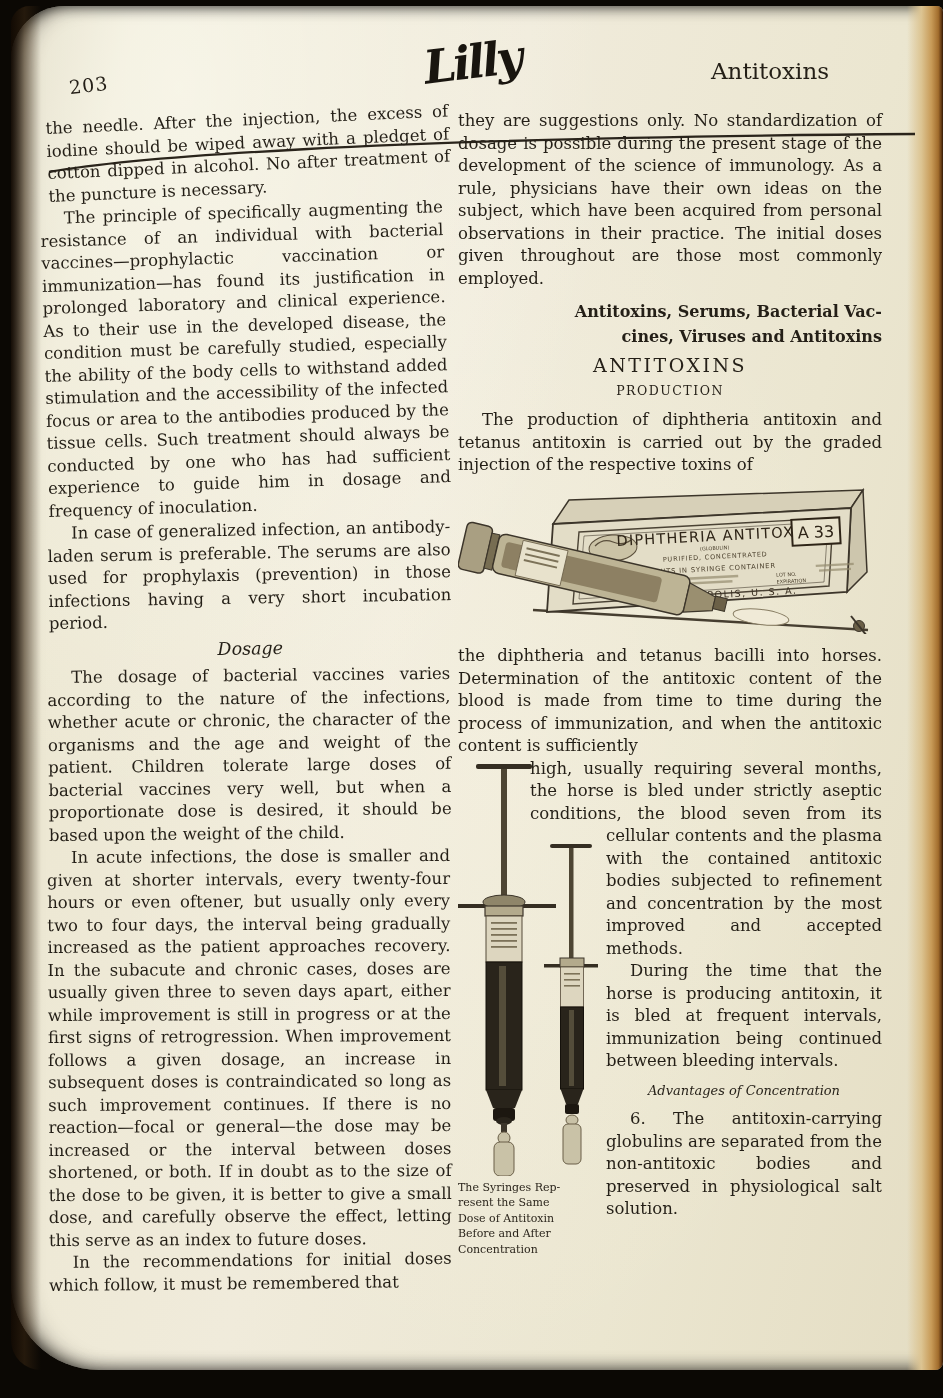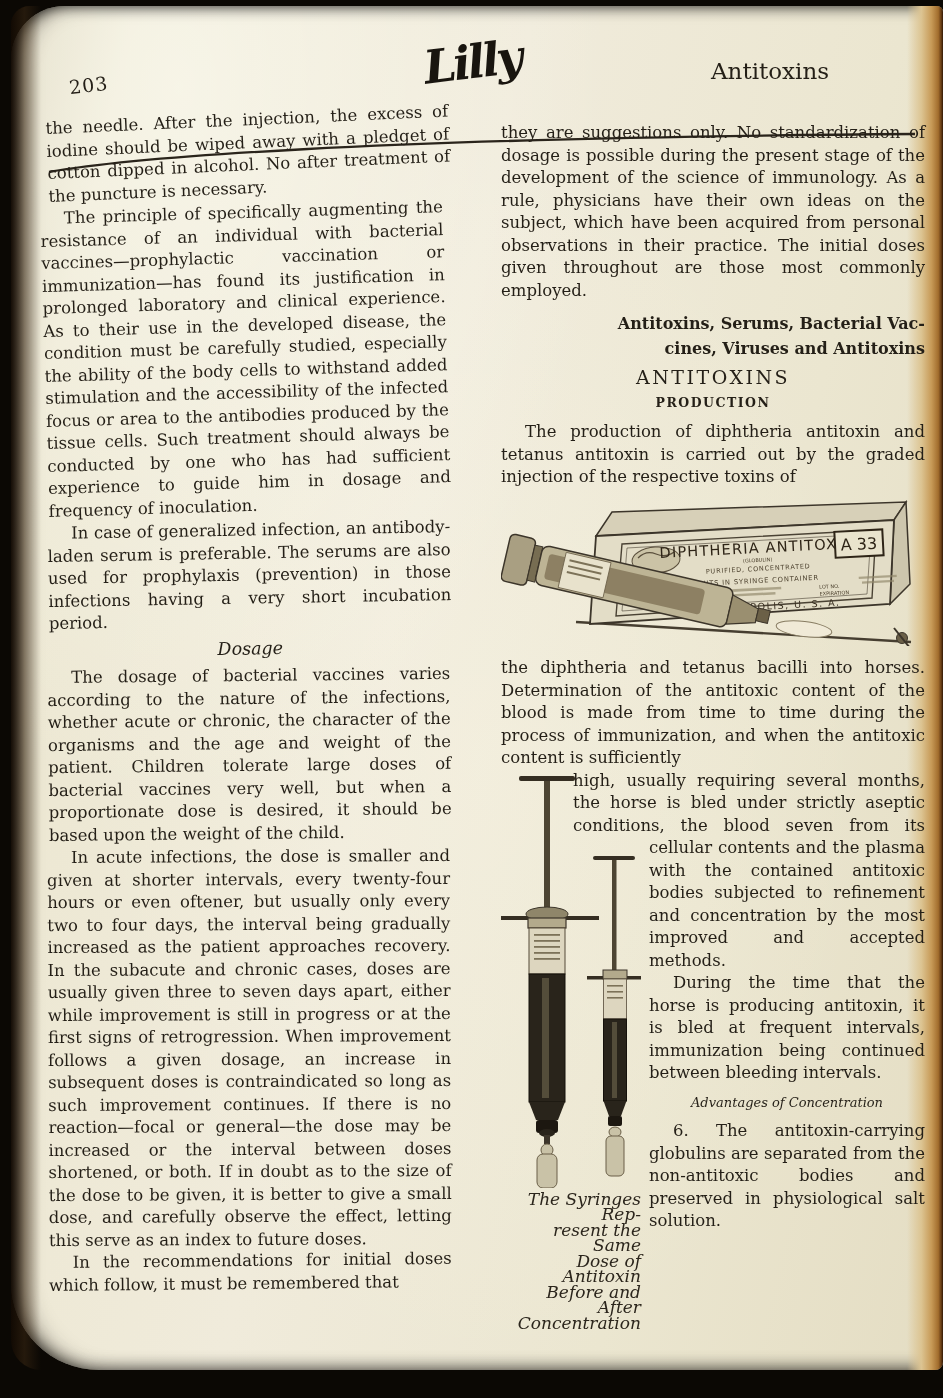--- a/index.html
+++ b/index.html
@@ -36,46 +36,46 @@
     transform:rotate(-7deg);
   }
   .running-title{
     position:absolute;left:700px;top:52px;font-size:23px;
   }
   .logo-wrap{position:absolute;left:372px;top:24px;width:180px;height:68px;}
   .rule-wrap{position:absolute;left:28px;top:116px;width:880px;height:60px;}
 
   .col{position:absolute;font-size:16.5px;line-height:22.5px;color:#241f17;}
   .col-left{left:38px;top:112px;width:403px;}
-  .col-right{left:447px;top:116px;width:424px;margin-left:43px;}
+  .col-right{left:447px;top:104px;width:424px;}
   .col p{margin:0;text-align:justify;}
   .ind{text-indent:24px;}
   .rot1{transform:rotate(-2.5deg);transform-origin:0 100%;}
   .rot2{transform:rotate(-1.7deg);transform-origin:0 100%;}
   .rot3{transform:rotate(-1.0deg);transform-origin:0 100%;}
   .rot4{transform:rotate(-0.6deg);transform-origin:0 100%;}
   .rot5{transform:rotate(-0.3deg);transform-origin:0 100%;}
 
   .h-italic{font-style:italic;text-align:center;font-size:17.5px;margin:5px 0 4px;}
   .h-bold{
     font-weight:bold;text-align:right;font-size:16px;line-height:25px;margin:9px 0 3px;
   }
   .h-caps{text-align:center;font-size:19px;letter-spacing:2.5px;margin:5px 0 1px;}
-  .h-small-caps{text-align:center;font-size:12.5px;letter-spacing:1.5px;margin:3px 0 7px;font-weight:bold;}
+  .h-small-caps{text-align:center;font-size:12.5px;letter-spacing:1.5px;margin:3px 0 7px;font-weight:normal;}
 
   .box-figure{margin:7px 0 5px;width:100%;height:150px;}
   .wrapzone{position:relative;}
   .syringe-float{
     float:left;width:140px;height:506px;margin-right:8px;
     shape-outside:polygon(0 0, 72px 0, 72px 78px, 148px 78px, 148px 512px, 0 512px);
   }
   .syringe-float svg{display:block;}
   .syr-caption{
-    margin-top:4px;font-style:italic;font-size:17px;line-height:15.5px;
-    text-align:right;color:#2b251c;
+    margin-top:4px;font-size:11px;line-height:15.5px;
+    text-align:left;color:#2b251c;
   }
   .syr-caption span{display:block;}
   .adv-heading{font-style:italic;text-align:center;font-size:13px;margin:7px 0 6px;}
 </style>
 </head>
 <body>
 
 <div class="page">
   <div class="edge-left"></div>
   <div class="edge-right"></div>

